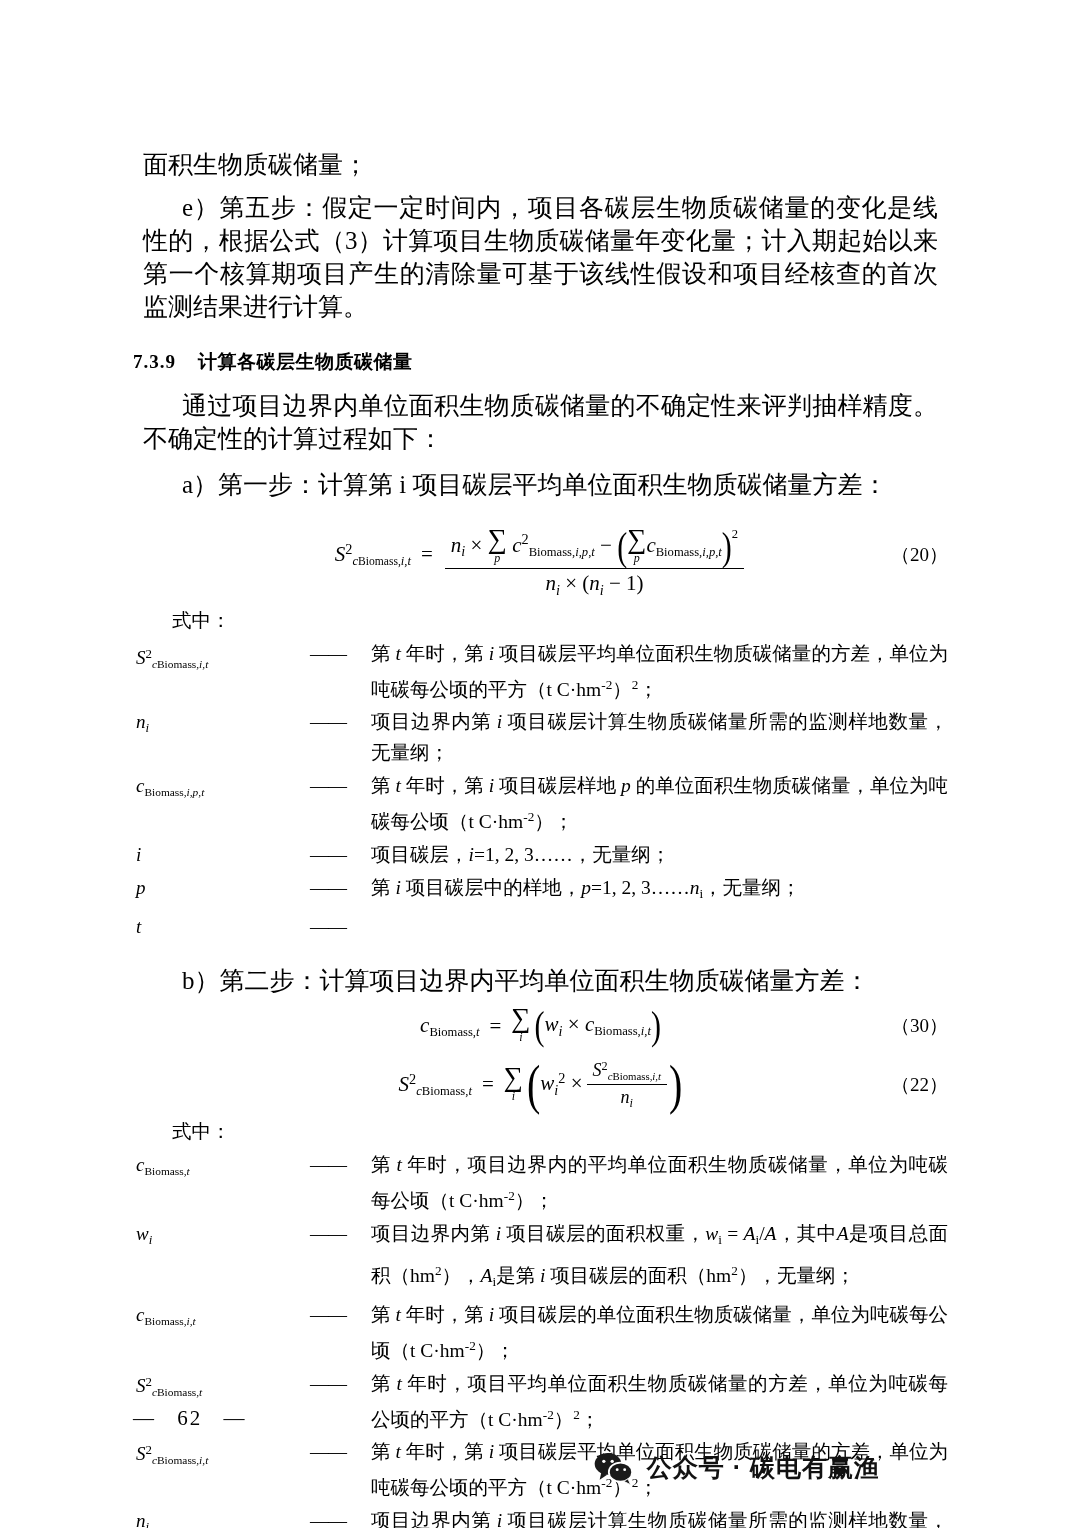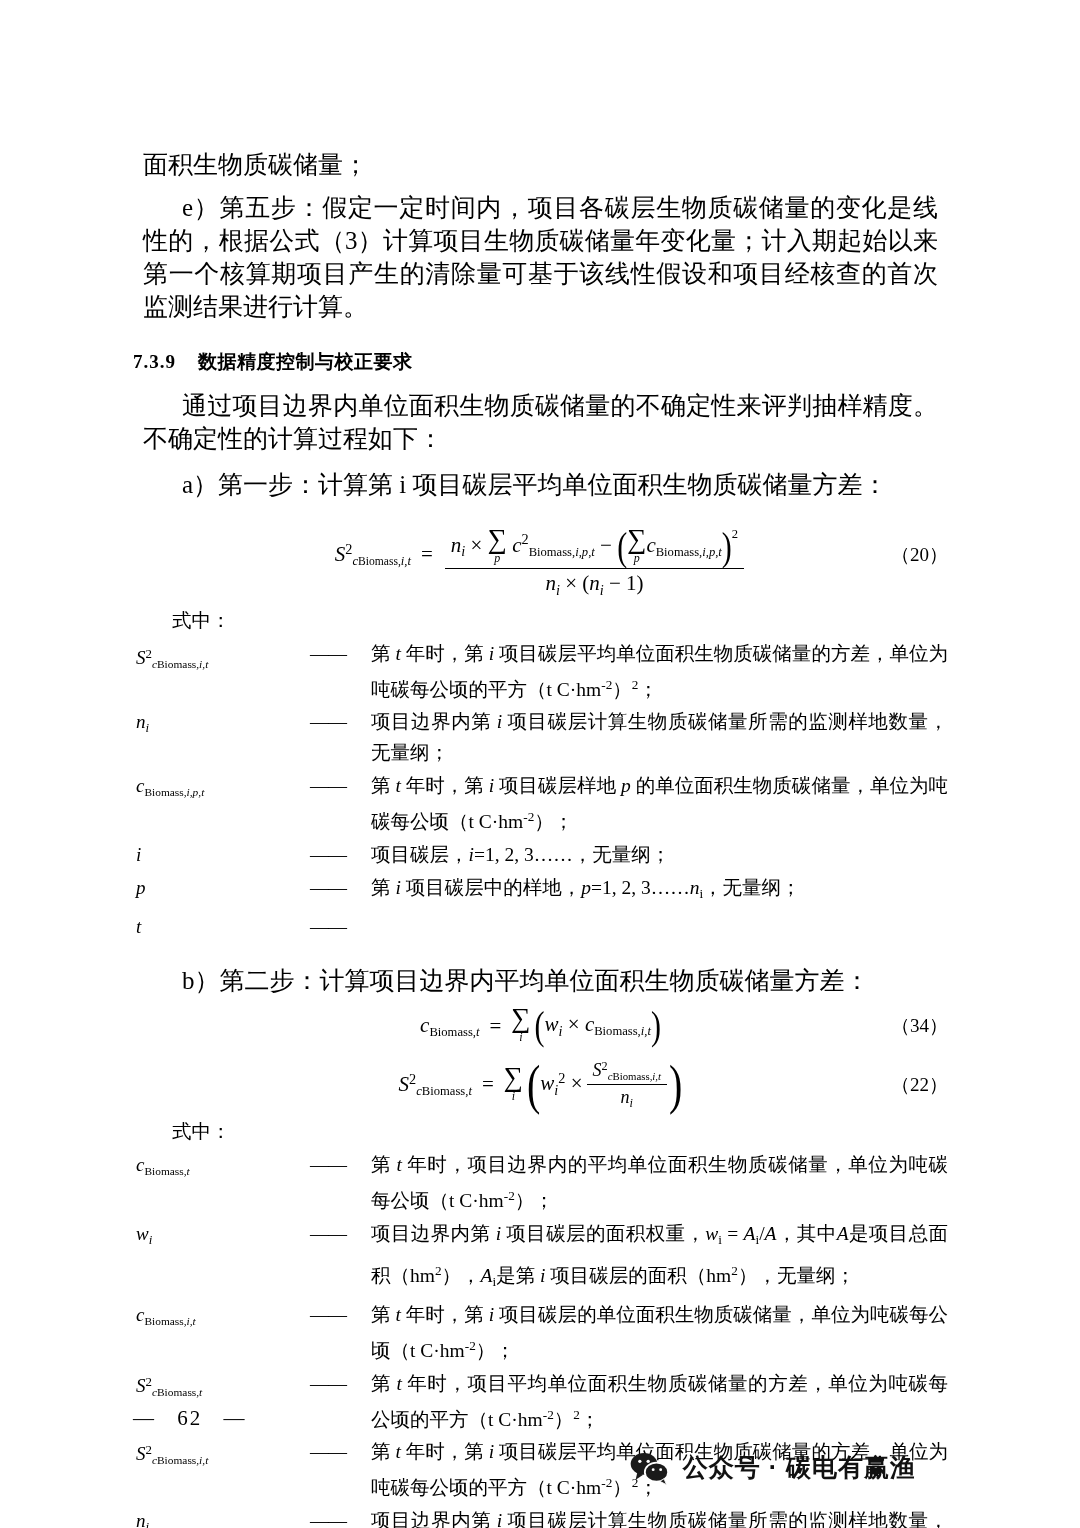--- a/index.html
+++ b/index.html
@@ -139,21 +139,20 @@
     line-height: 31px;
     margin-top: 6px;
     padding-left: 39px;
   }
   .footer {
     position: absolute;
     left: 0;
     bottom: 0;
     width: 920px;
     height: 140px;
-    padding-left: 36px;
   }
   .pagenum {
     position: absolute;
     left: 133px;
     top: 18px;
     font-size: 21px;
     letter-spacing: 2px;
   }
   .wechat {
     position: absolute;
@@ -180,21 +179,21 @@
 
 <div class="page">
   <div class="content">
 
     <p>面积生物质碳储量；</p>
 
 
     <p class="indent">e）第五步：假定一定时间内，项目各碳层生物质碳储量的变化是线性的，根据公式（3）计算项目生物质碳储量年变化量；计入期起始以来第一个核算期项目产生的清除量可基于该线性假设和项目经核查的首次监测结果进行计算。</p>
 
     <div class="heading">
-      <span class="num">7.3.9</span><span>数据精度控制与校正要求</span>
+      <span class="num">7.3.9</span><span>计算各碳层生物质碳储量</span>
     </div>
 
     <p class="indent">通过项目边界内单位面积生物质碳储量的不确定性来评判抽样精度。不确定性的计算过程如下：</p>
 
     <p class="indent gap-top">a）第一步：计算第 i 项目碳层平均单位面积生物质碳储量方差：</p>
 
     <div class="eqrow">
       <div class="eqbody">
         <span class="math" style="font-size:21px;">
           <span class="it">S</span><sup>2</sup><sub style="font-size:0.6em;"><span class="it">c</span><span class="up" style="font-size:0.92em;">Biomass,</span><span class="it">i</span>,<span class="it">t</span></sub>
@@ -279,21 +278,21 @@
         </span>
         <span style="font-size:21px; margin:0 10px;">=</span>
         <span class="sigma" style="font-size:21px;">
             <span class="sym">∑</span>
             <span class="sub-lim">i</span>
           </span>
         <span class="paren-big" style="margin-left:4px;">(</span>
         <span class="math" style="font-size:21px;"><span class="it">w</span><sub><span class="it">i</span></sub> <span class="up">×</span> <span class="it">c</span><sub style="font-size:0.6em;"><span class="up">Biomass,</span><span class="it">i</span>,<span class="it">t</span></sub></span>
         <span class="paren-big">)</span>
       </div>
-      <span class="eqnum">（34）</span>
+      <span class="eqnum">（30）</span>
     </div>
 
     <div class="eqrow" style="margin-top:14px;">
       <div class="eqbody">
         <span class="math" style="font-size:21px;">
           <span class="it">S</span><sup>2</sup><sub style="font-size:0.6em;"><span class="it">c</span><span class="up">Biomass,</span><span class="it">t</span></sub>
         </span>
         <span style="font-size:21px; margin:0 10px;">=</span>
         <span class="sigma" style="font-size:21px;">
             <span class="sym">∑</span>

